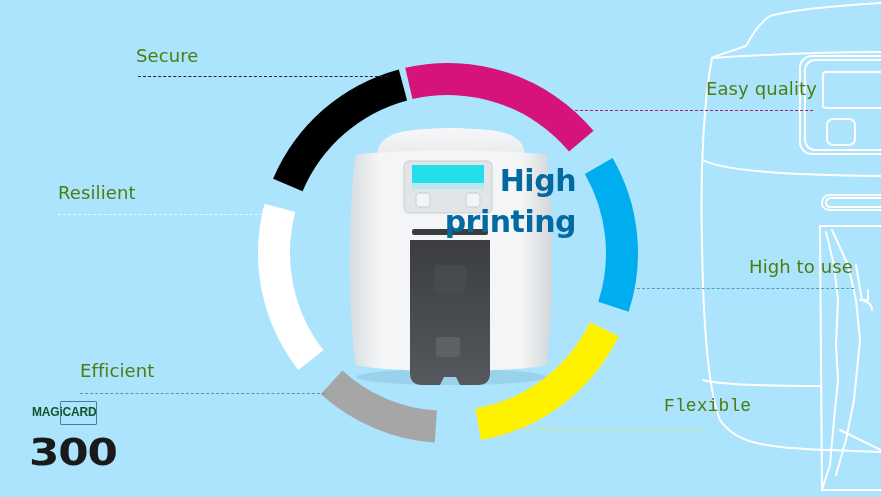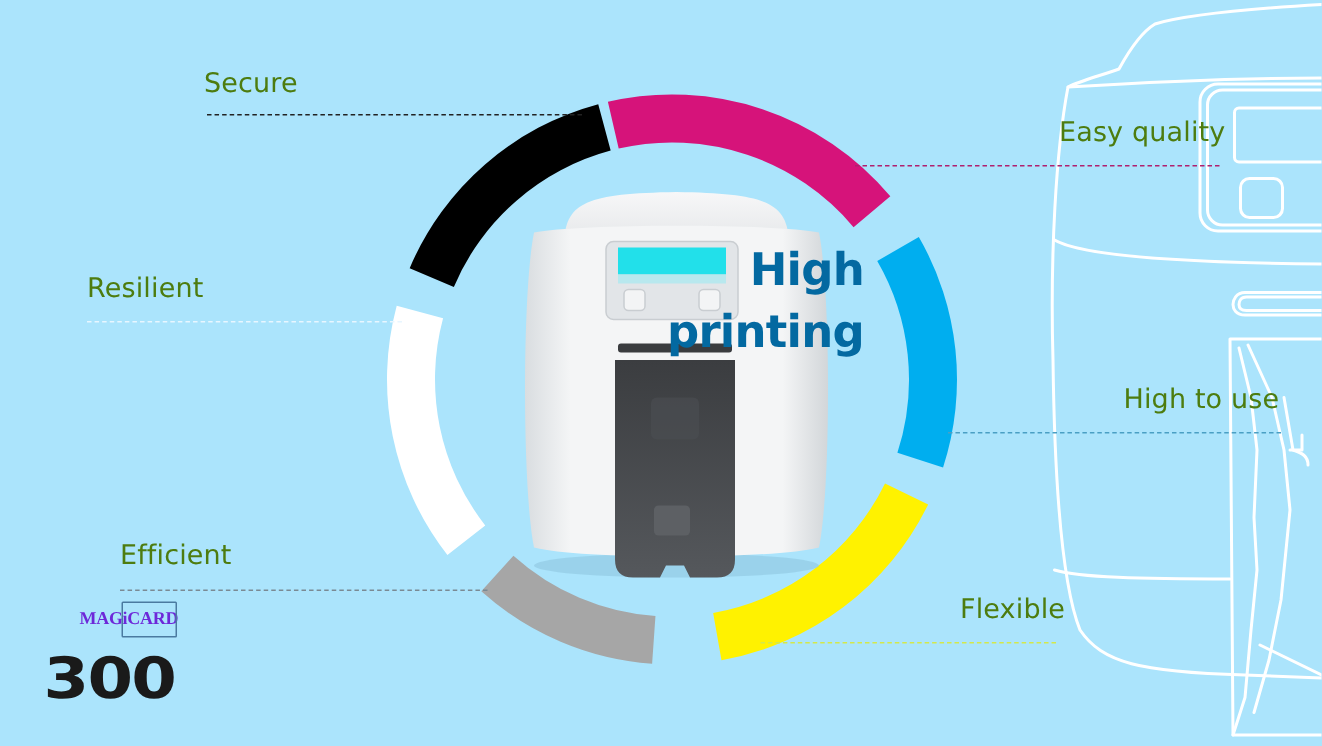--- a/index.html
+++ b/index.html
@@ -15,22 +15,22 @@
   .dash { position:absolute; height:0; border-top:1px dashed; }
   #outline { position:absolute; left:0; top:0; }
   #ring { position:absolute; left:0; top:0; }
   .printer { position:absolute; left:346px; top:125px; width:210px; height:265px; }
   .headline {
     position:absolute; left:320px; top:160px; width:256px; text-align:right;
     font-family: "DejaVu Sans", sans-serif; font-weight:bold; font-size:30px;
     line-height:41px; color:#0369a1; letter-spacing:-0.5px;
   }
   .logo-brand {
-    position:absolute; left:53px; top:405px; font-family:Liberation Serif, serif;
-    font-weight:bold; font-size:12px; color:#6d28d9; letter-spacing:-0.2px;
+    position:absolute; left:32px; top:405px; font-family:Liberation Sans, sans-serif;
+    font-weight:bold; font-size:12px; color:#14532d; letter-spacing:-0.2px;
   }
   .logo-brand .box {
     position:absolute; left:28px; top:-4px; width:35px; height:22px;
     border:1px solid #4a7aa0; border-radius:1px;
   }
   .logo-model {
     position:absolute; left:29px; top:430px; font-family:"DejaVu Sans", sans-serif;
     font-weight:bold; font-size:38px; color:#1a1a1a; letter-spacing:-1px;
     transform:scaleX(1.15); transform-origin:left top;
   }
@@ -75,21 +75,21 @@
 <div class="dash" style="left:58px; top:214px; width:210px; border-color:#e8f6ff;"></div>
 <div class="dash" style="left:632px; top:288px; width:222px; border-color:#4a9fc4;"></div>
 <div class="dash" style="left:80px; top:393px; width:245px; border-color:#7a8a94;"></div>
 <div class="dash" style="left:507px; top:428px; width:197px; border-color:#d4e84a;"></div>
 
 <div class="label" style="left:136px; top:45px;">Secure</div>
 <div class="label" style="left:706px; top:78px;">Easy quality</div>
 <div class="label" style="left:58px; top:182px;">Resilient</div>
 <div class="label" style="left:749px; top:256px;">High to use</div>
 <div class="label" style="left:80px; top:360px;">Efficient</div>
-<div class="label" style="left:640px; top:396px;">Flexible</div>
+<div class="label" style="left:664px; top:396px;font-family:Liberation Mono, monospace;">Flexible</div>
 
 <svg class="printer" viewBox="0 0 210 265">
   <defs>
     <linearGradient id="body" x1="0" x2="1" y1="0" y2="0">
       <stop offset="0" stop-color="#d9dde0"></stop>
       <stop offset="0.15" stop-color="#f4f5f6"></stop>
       <stop offset="0.85" stop-color="#f4f5f6"></stop>
       <stop offset="1" stop-color="#d2d6d9"></stop>
     </linearGradient>
     <linearGradient id="top" x1="0" x2="0" y1="0" y2="1">

